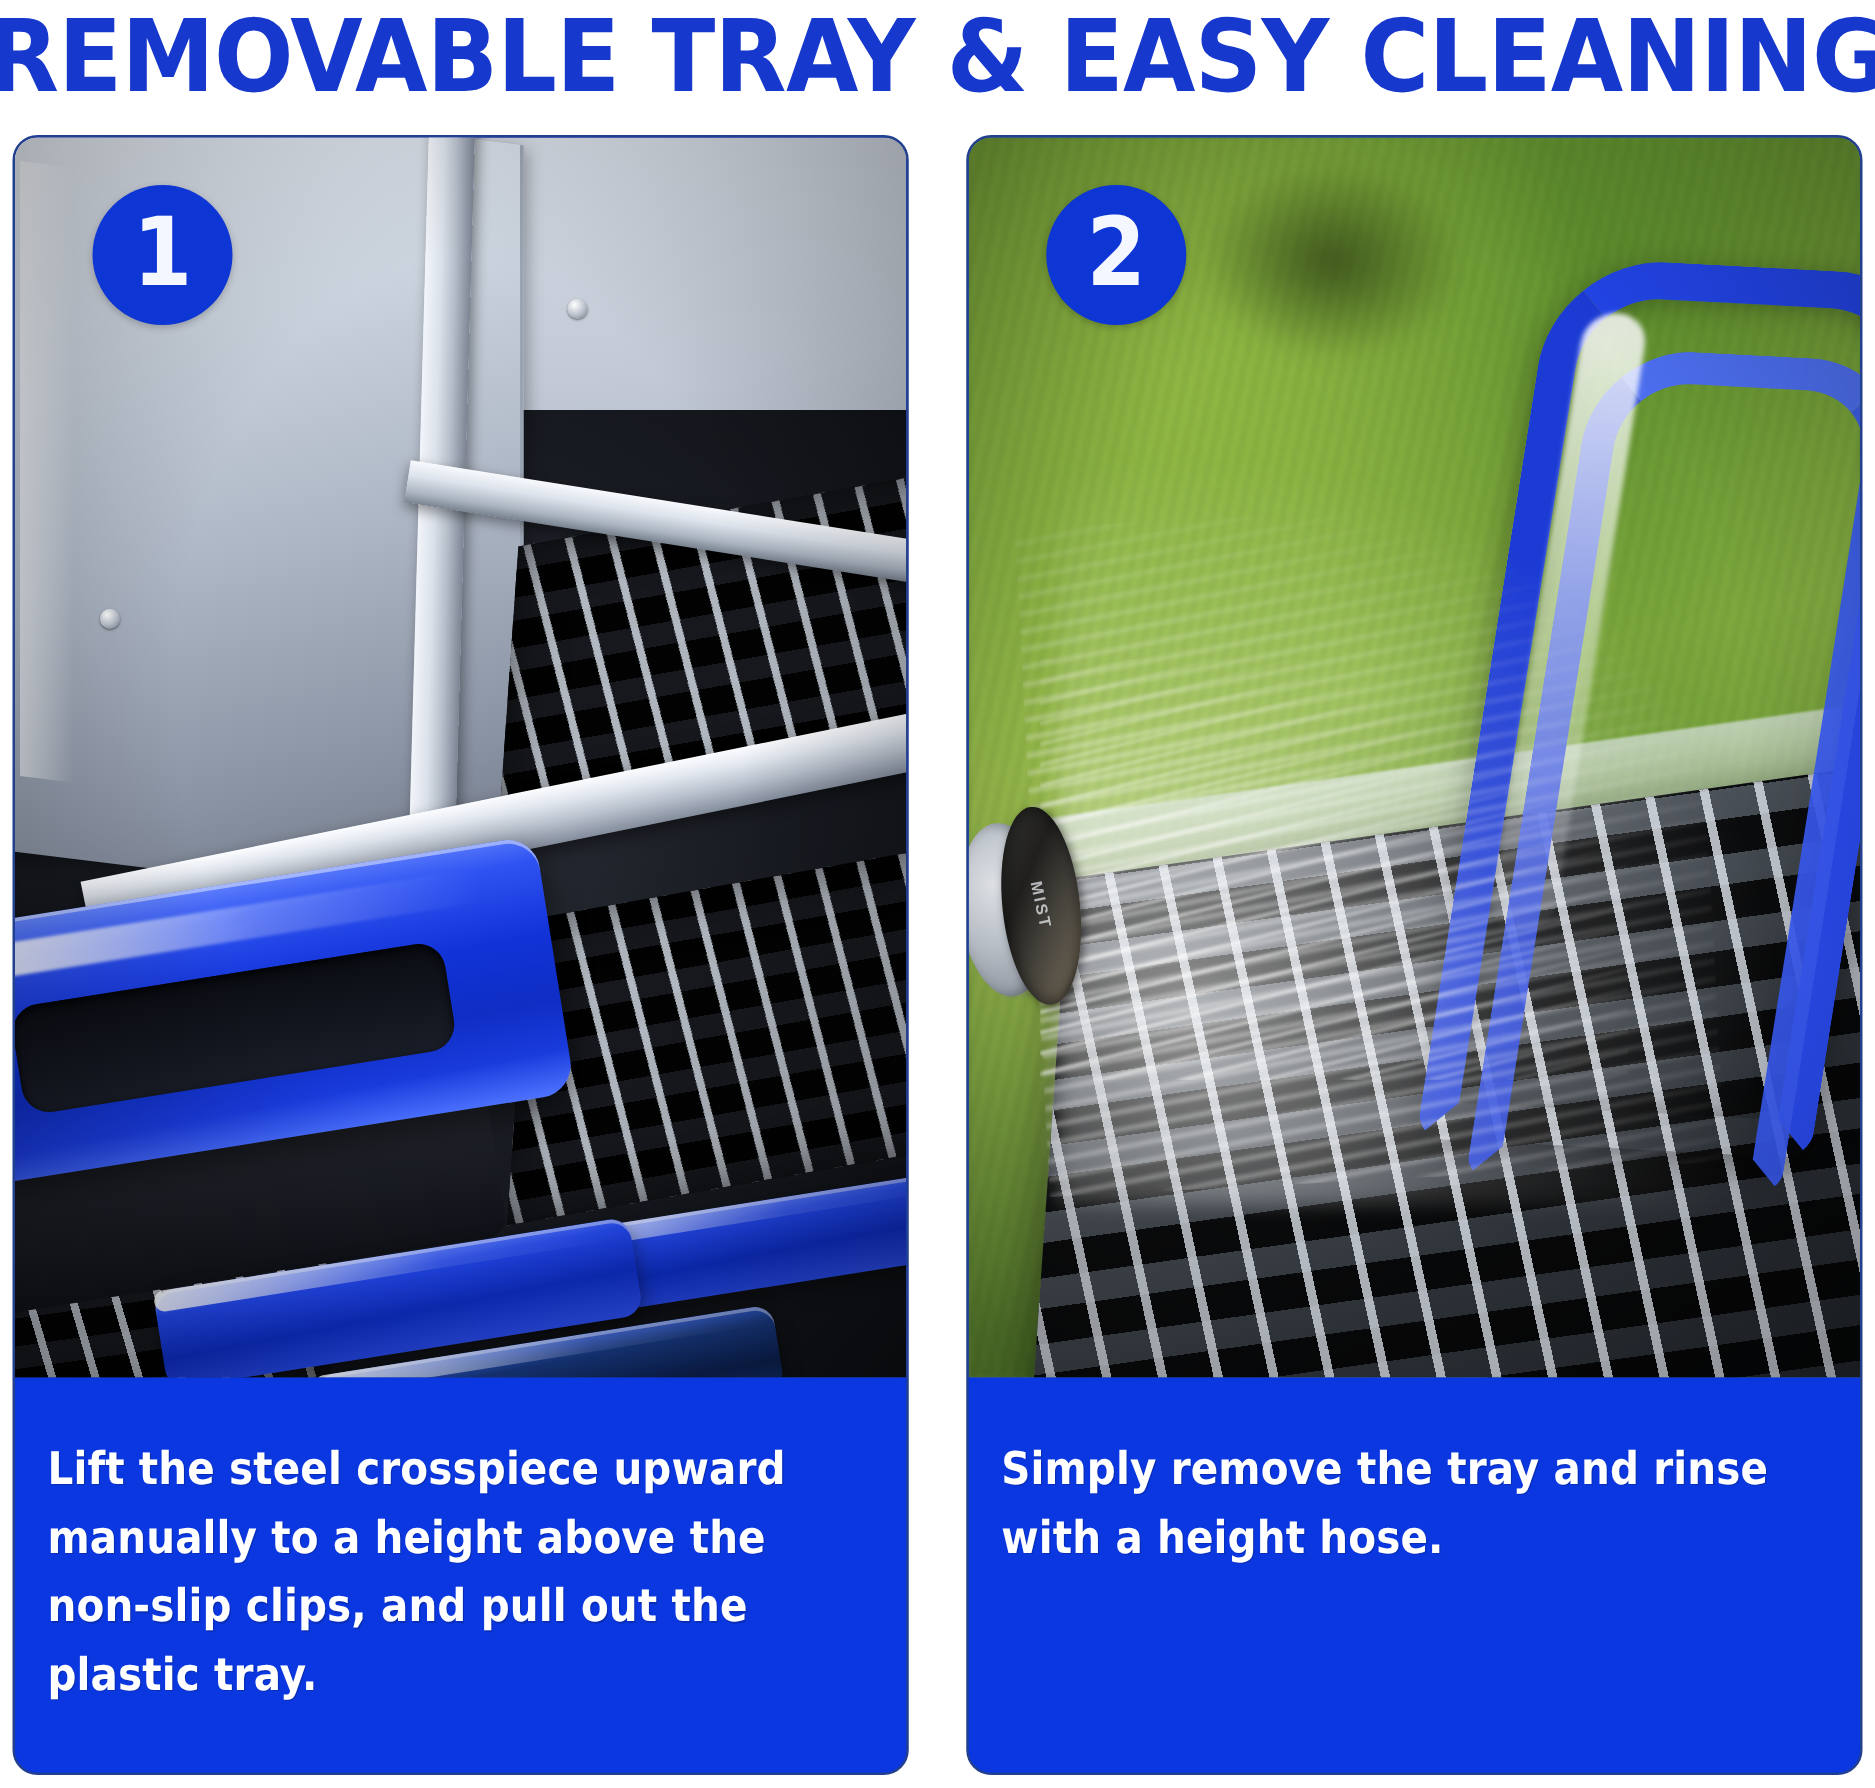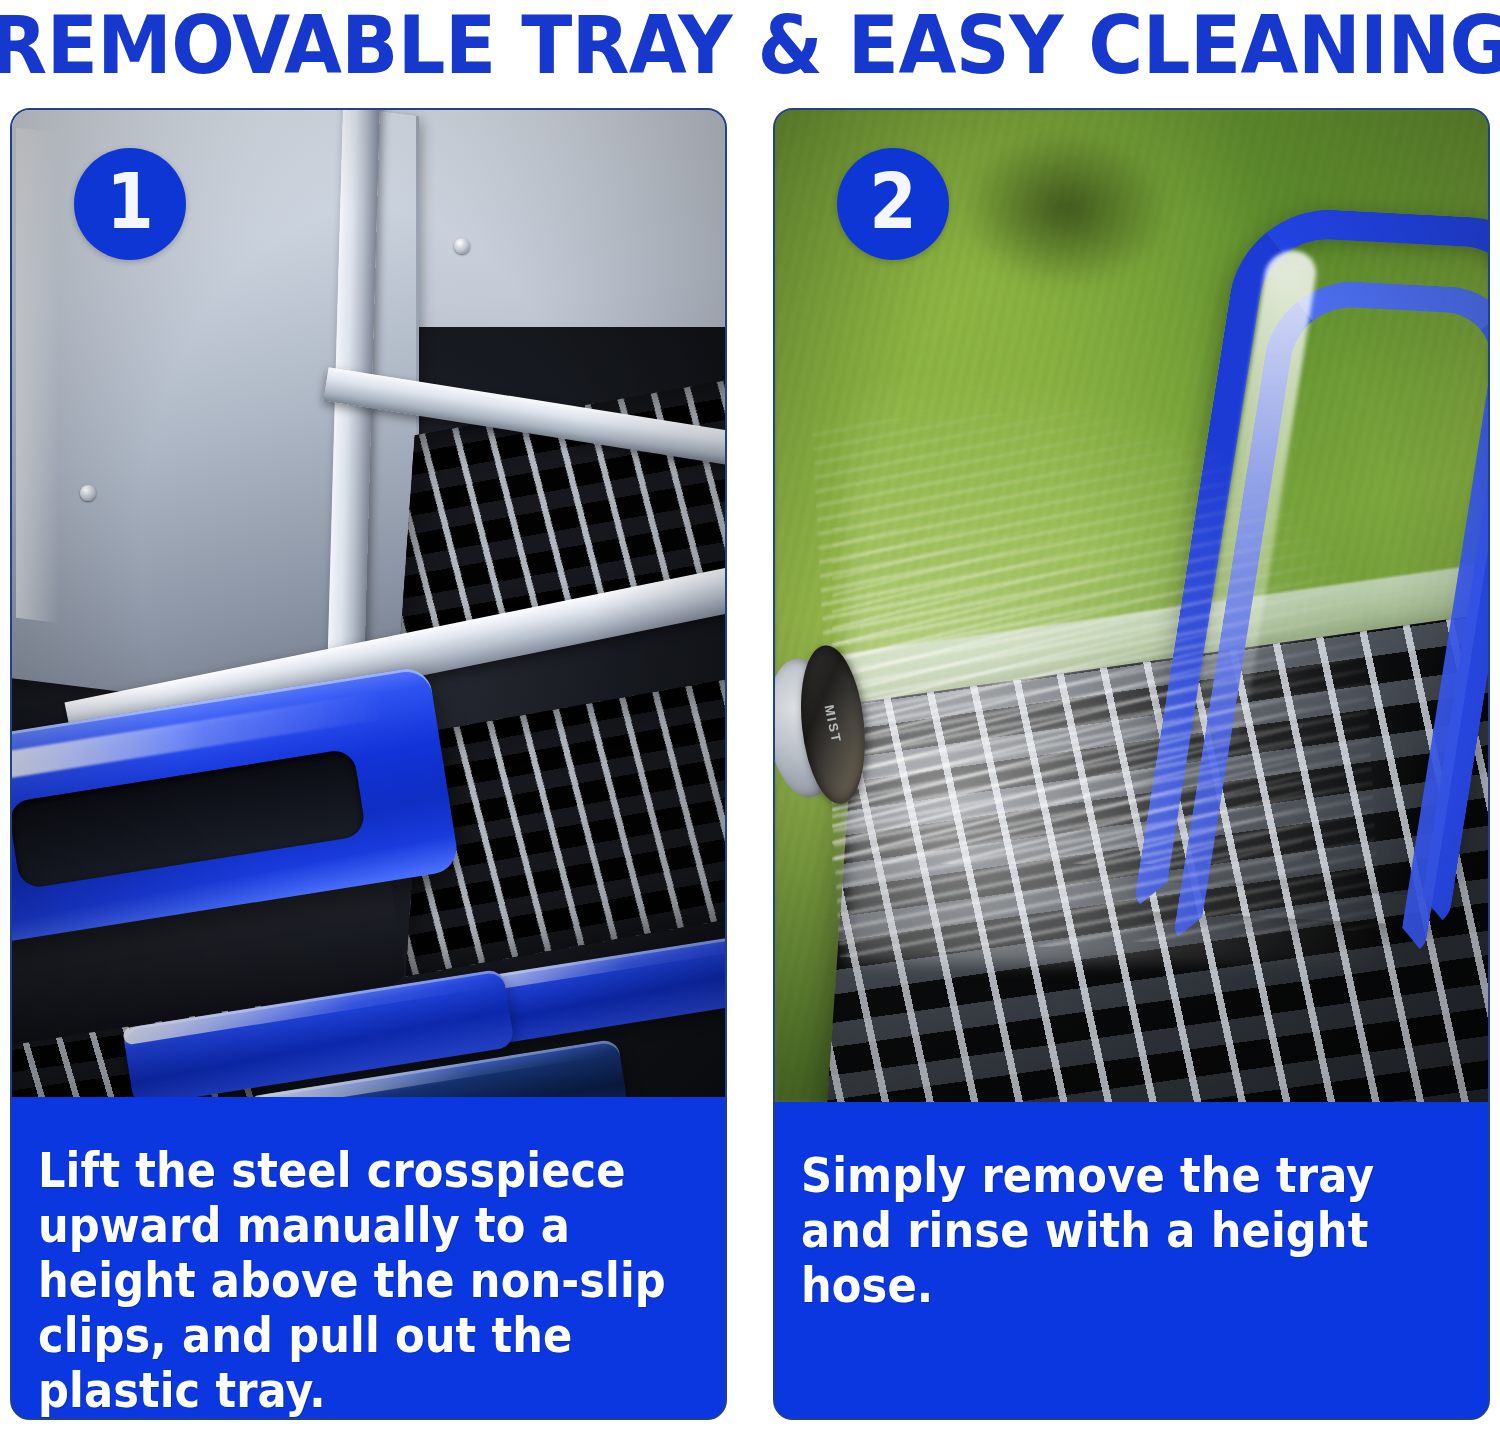--- a/index.html
+++ b/index.html
@@ -74,21 +74,21 @@
     position: relative;
     flex: 1 1 auto;
     background: #0a37e0;
     padding: 46px 26px 0 26px;
   }
 
   .caption-text {
     color: #ffffff;
     font-family: "Liberation Sans Narrow", "DejaVu Sans Condensed", "Liberation Sans", sans-serif;
     font-weight: 700;
-    font-size: 48px;
+    font-size: 36px;
     line-height: 55px;
     letter-spacing: 0.1px;
     text-shadow: 1px 1px 0 rgba(0,0,0,0.18);
   }
 
   
   .badge {
     position: absolute;
     left: 62px;
     top: 38px;

